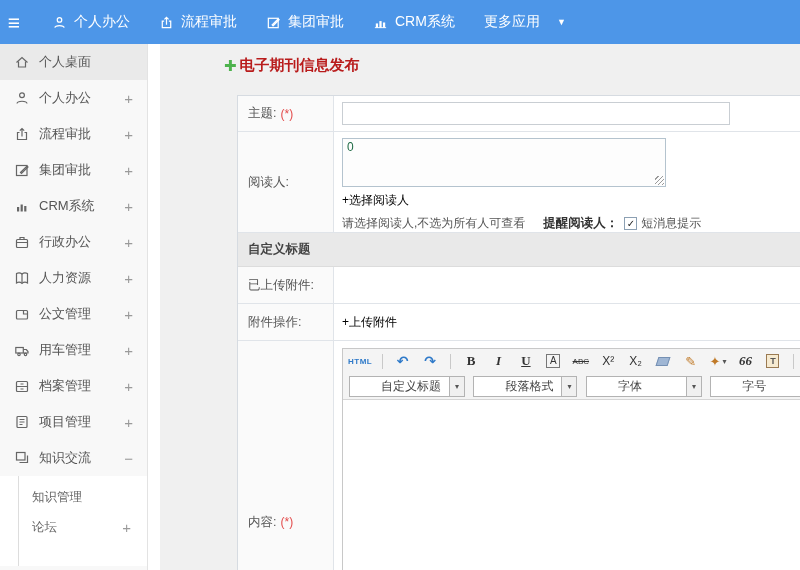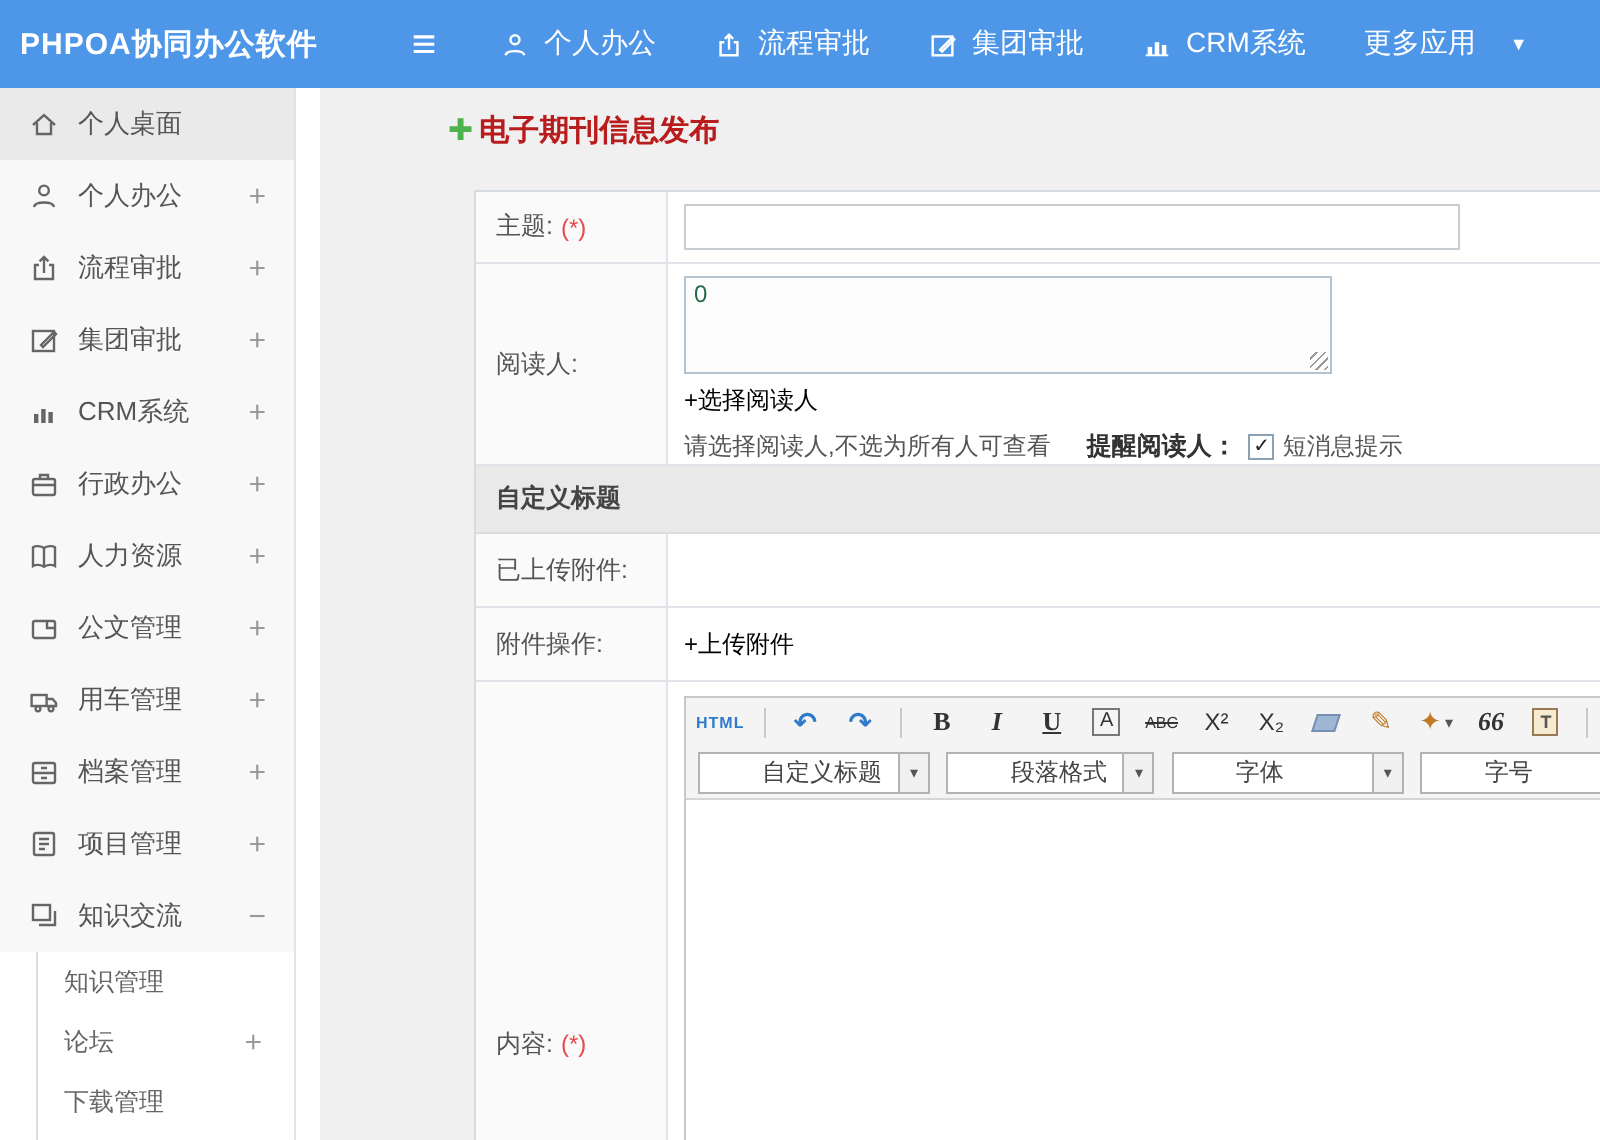--- a/index.html
+++ b/index.html
@@ -16,21 +16,21 @@
 
   
   .sidebar { position:absolute; top:44px; left:0; width:148px; height:526px; background:#f8f8f8; border-right:1px solid #e3e3e3; overflow:hidden; }
   .side-item { height:36px; display:flex; align-items:center; padding:0 14px 0 14px; color:#555; font-size:13px; cursor:pointer; }
   .side-item.active { background:#eaeaea; }
   .side-item svg { flex:0 0 16px; margin-right:9px; }
   .side-item .lbl { flex:1; }
   .expand { color:#9a9a9a; font-size:15px; font-weight:300; }
   .submenu { background:#fff; padding-left:18px; }
   .submenu-inner { border-left:1px solid #ddd; }
-  .sub-item { height:30px; display:flex; align-items:center; padding:0 16px 0 13px; color:#666; font-size:12.5px; cursor:pointer; }
+  .sub-item { height:30px; display:flex; align-items:flex-end; padding:0 16px 0 13px; color:#666; font-size:12.5px; cursor:pointer; }
   .sub-item .lbl { flex:1; }
 
   
   .gap-strip { position:absolute; top:44px; left:149px; width:11px; height:526px; background:#fff; }
   .main { position:absolute; top:44px; left:160px; width:640px; height:526px; background:#f0f0f0; overflow:visible; }
   .page-title-row { position:absolute; left:64px; top:12px; display:flex; align-items:center; gap:3px; }
   .add-glyph { color:#4db34d; font-size:15px; font-weight:bold; line-height:1; }
   .page-title { font-size:15px; color:#b91c1c; font-weight:bold; }
 
   .form { position:absolute; left:77px; top:51px; width:645px; background:#fff; border:1px solid #d6dbe1; }
@@ -77,21 +77,20 @@
   .ed-select { display:inline-flex; height:21px; border:1px solid #b3b3b3; background:#fff; align-items:center; font-size:12px; color:#444; margin:0 2px; vertical-align:middle; cursor:pointer;padding-left:25px; }
   .ed-select .txt { padding:0 6px; overflow:hidden; }
   .ed-select .arr { width:15px; align-self:stretch; border-left:1px solid #b3b3b3; display:flex; align-items:center; justify-content:center; font-size:8px; color:#555; background:#f0f0f0; }
   .w1 .txt { width:74px; } .w2 .txt { width:62px; } .w3 .txt { width:74px; } .w4 .txt { width:74px; }
   .canvas { background:#fff; height:300px; border-top:1px solid #d5d5d5; }
 </style>
 </head>
 <body>
 
 <div class="header">
-  <div class="brand">PHPOA协同办公软件</div>
   <div class="hamburger">≡</div>
   <div class="topnav">
     <div class="nav-item">
       <svg width="15" height="15" viewBox="0 0 16 16" fill="none" stroke="#fff" stroke-width="1.3">
           <circle cx="8" cy="5.2" r="2.4"></circle>
           <path d="M3 13.5 C3.5 10.5 12.5 10.5 13 13.5"></path>
         </svg>
       <span>个人办公</span>
     </div>
     <div class="nav-item">
@@ -226,24 +225,20 @@
   </div>
   <div class="submenu">
     <div class="submenu-inner">
       <div class="sub-item">
         <span class="lbl">知识管理</span>
         <span class="expand"></span>
       </div>
       <div class="sub-item">
         <span class="lbl">论坛</span>
         <span class="expand">+</span>
-      </div>
-      <div class="sub-item">
-        <span class="lbl">下载管理</span>
-        <span class="expand"></span>
       </div>
       <div class="sub-item">
 
         <span class="expand"></span>
       </div>
     </div>
   </div>
 </div>
 
 <div class="gap-strip"></div>

